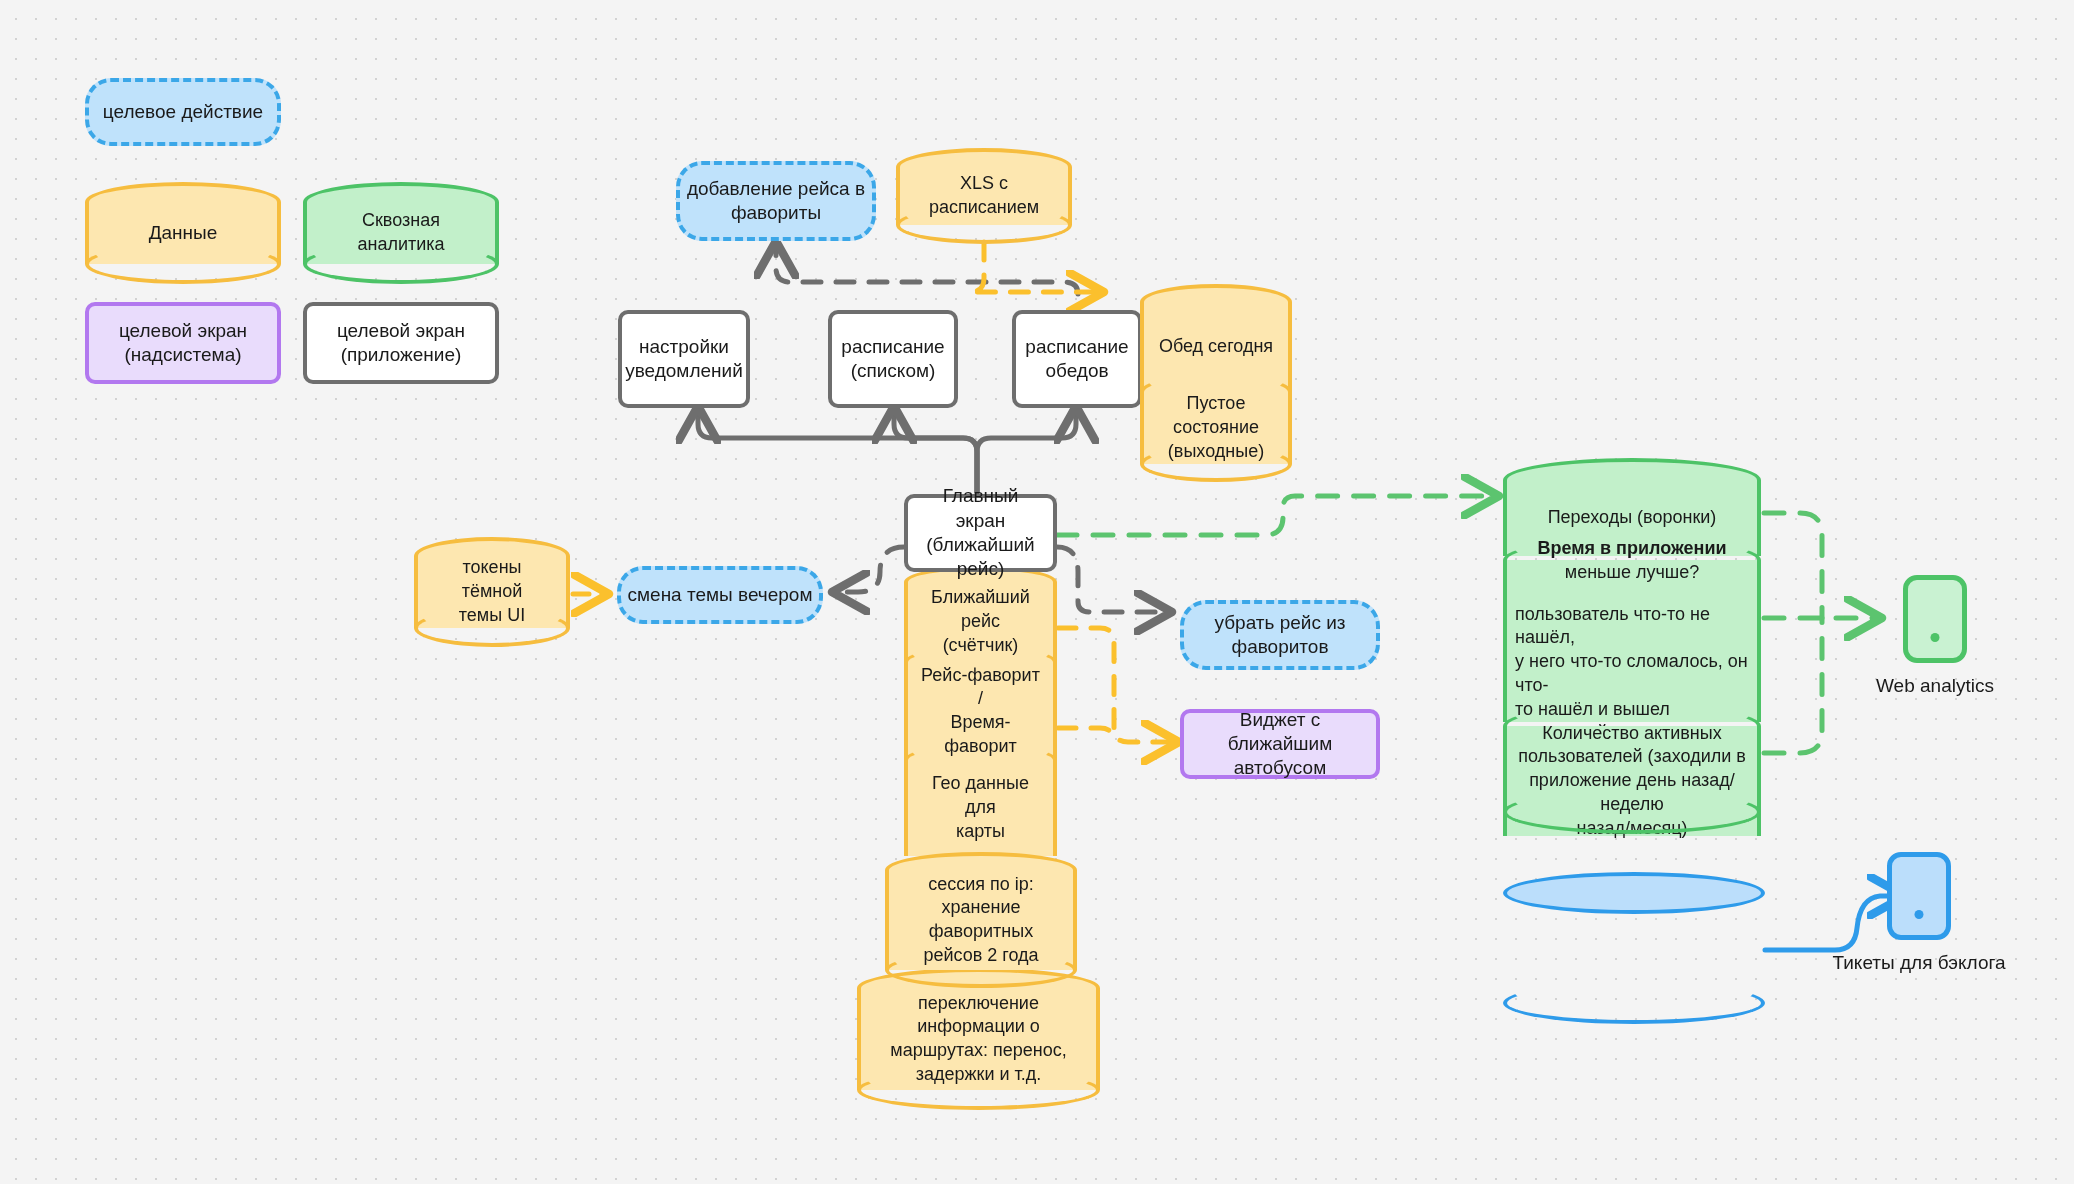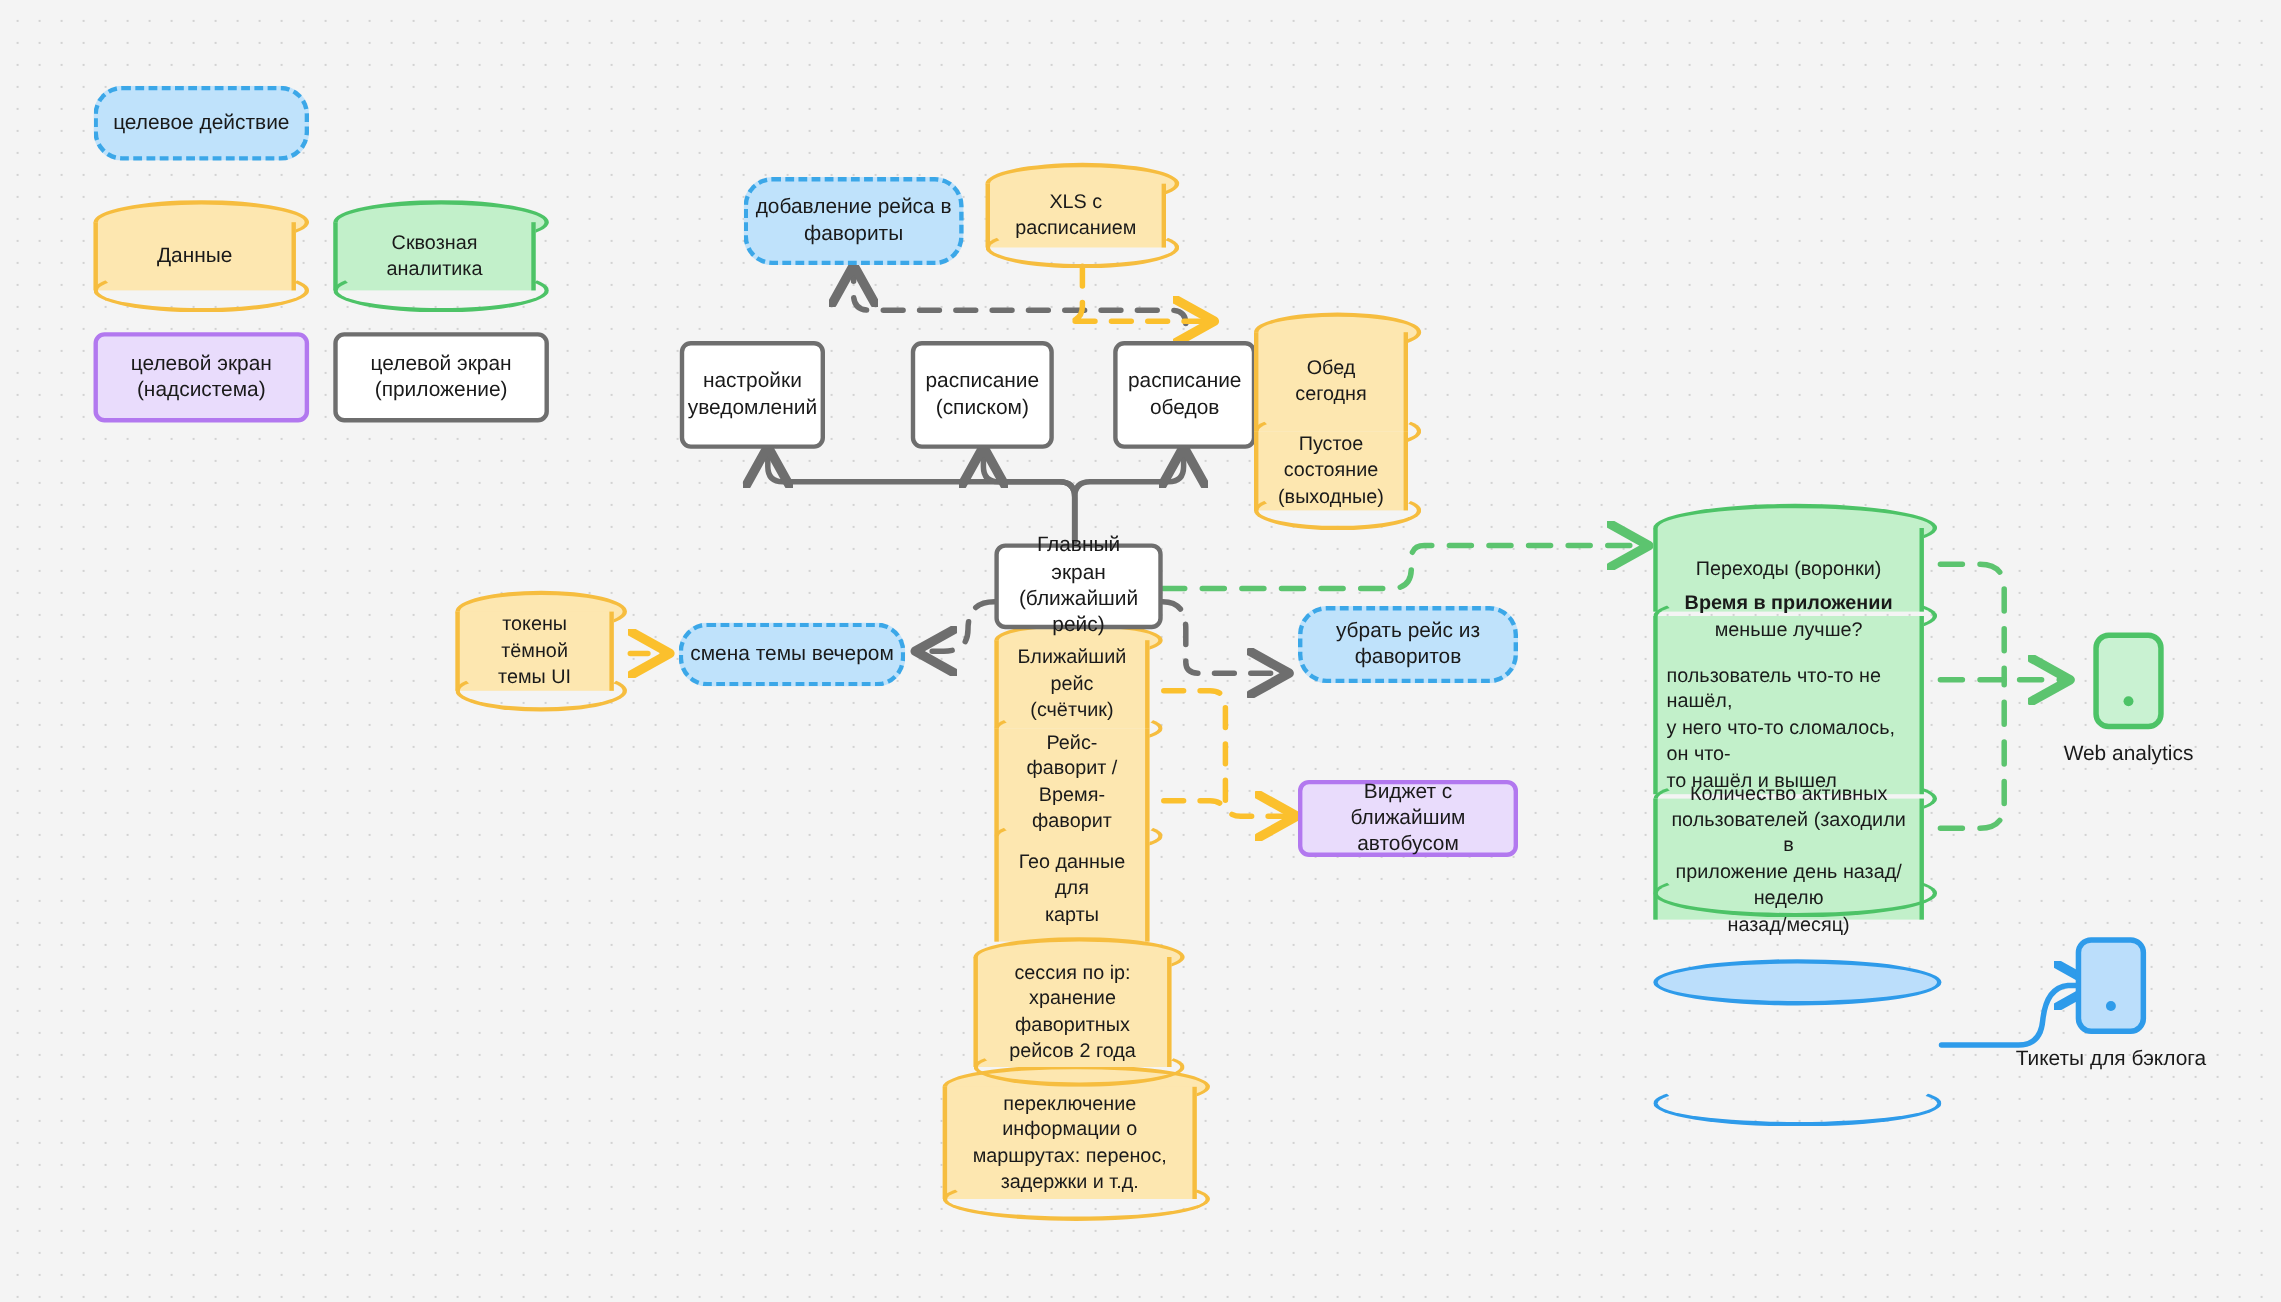--- a/index.html
+++ b/index.html
@@ -64,21 +64,21 @@
     padding: 4px 10px;
   }
 
   
   .cyl {
     position: absolute;
     box-sizing: border-box;
   }
   .cyl .body {
     position: absolute;
-    left: 0; right: 12px;
+    left: 0; right: 0;
     box-sizing: border-box;
     display: flex;
     align-items: center;
     justify-content: center;
     text-align: center;
     font-size: 19px;
     color: #1a1a1a;
     line-height: 1.32;
     white-space: pre-line;
     padding: 0 12px;
@@ -297,21 +297,21 @@
   </div>
 
   <div class="cyl c-yellow" style="left:857px; top:968px; width:243px; height:142px; z-index:1;">
     <div class="cap" style="top:0; height:40px;"></div>
     <div class="body" style="top:20px; height:102px; font-size:18px;">переключение информации о
 маршрутах: перенос,
 задержки и т.д.</div>
     <div class="cap" style="top:102px; height:40px; background:transparent; border-top-color:transparent;"></div>
   </div>
 
-  <div class="node action" style="left:1180px; top:551px; width:200px; height:70px;">
+  <div class="node action" style="left:1180px; top:600px; width:200px; height:70px;">
     <span>убрать рейс из
 фаворитов</span>
   </div>
 
   <div class="node screen-super" style="left:1180px; top:709px; width:200px; height:70px;">
     <span>Виджет с ближайшим
 автобусом</span>
   </div>
 
   <div class="cyl c-green" style="left:1503px; top:458px; width:258px; height:376px;">

